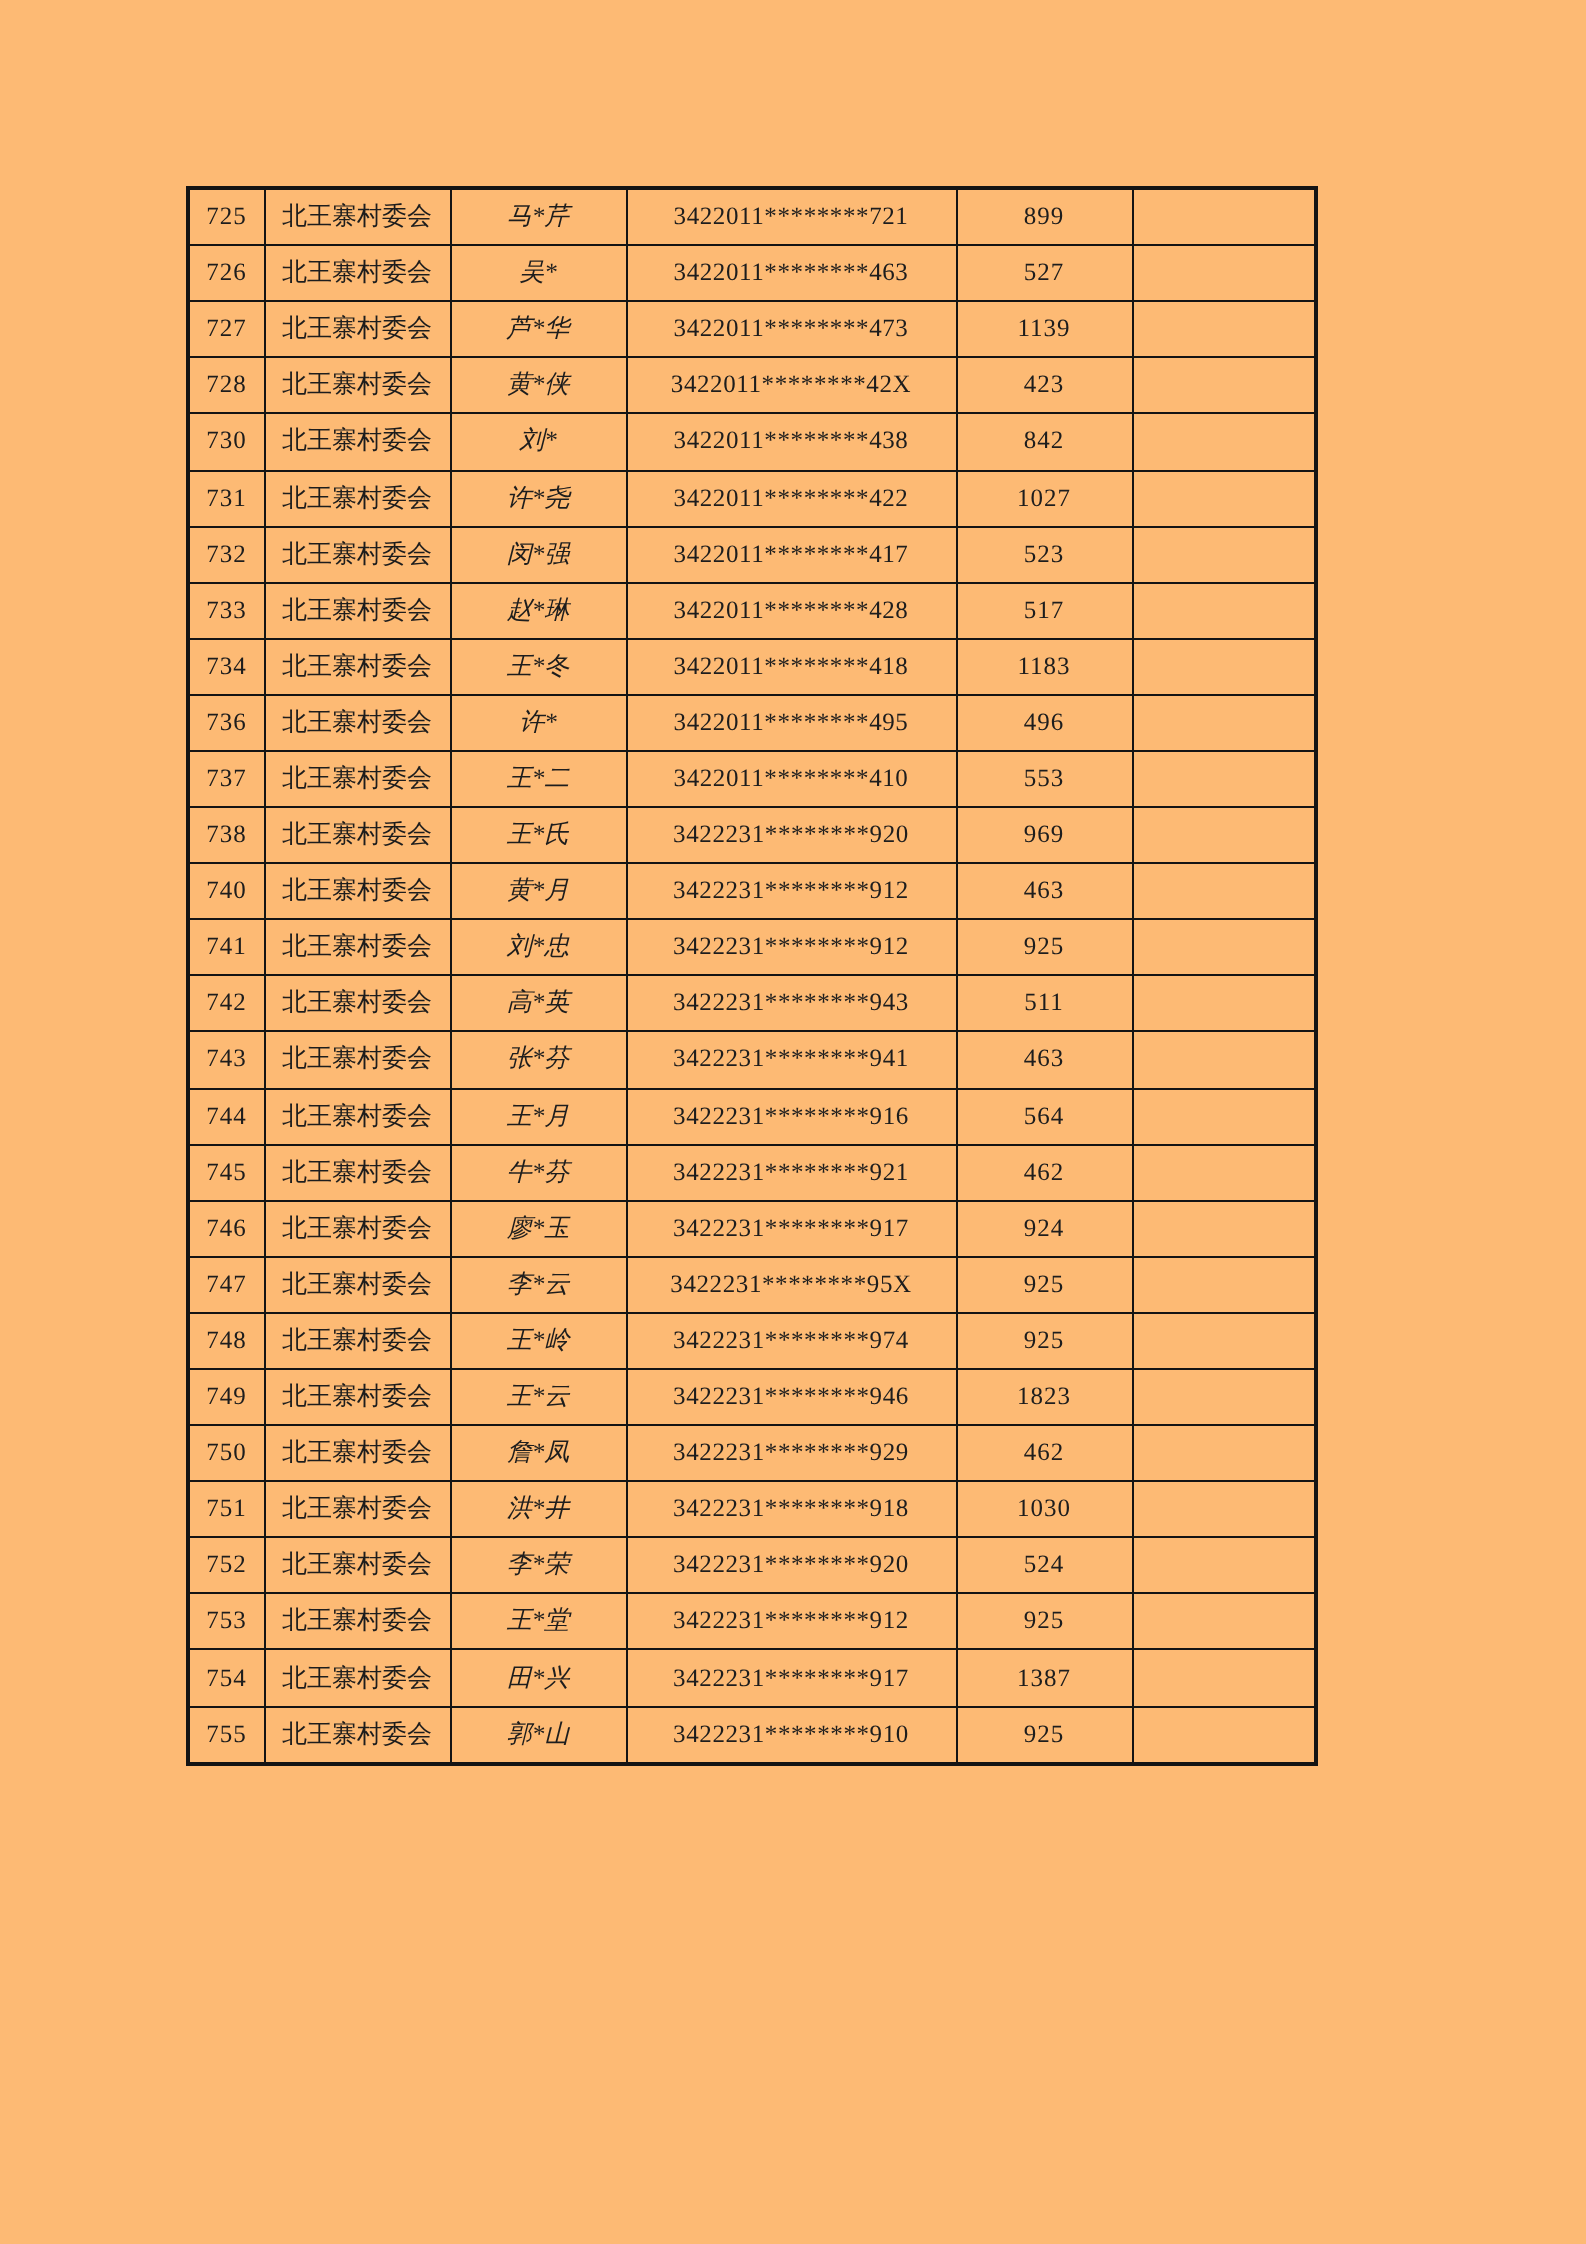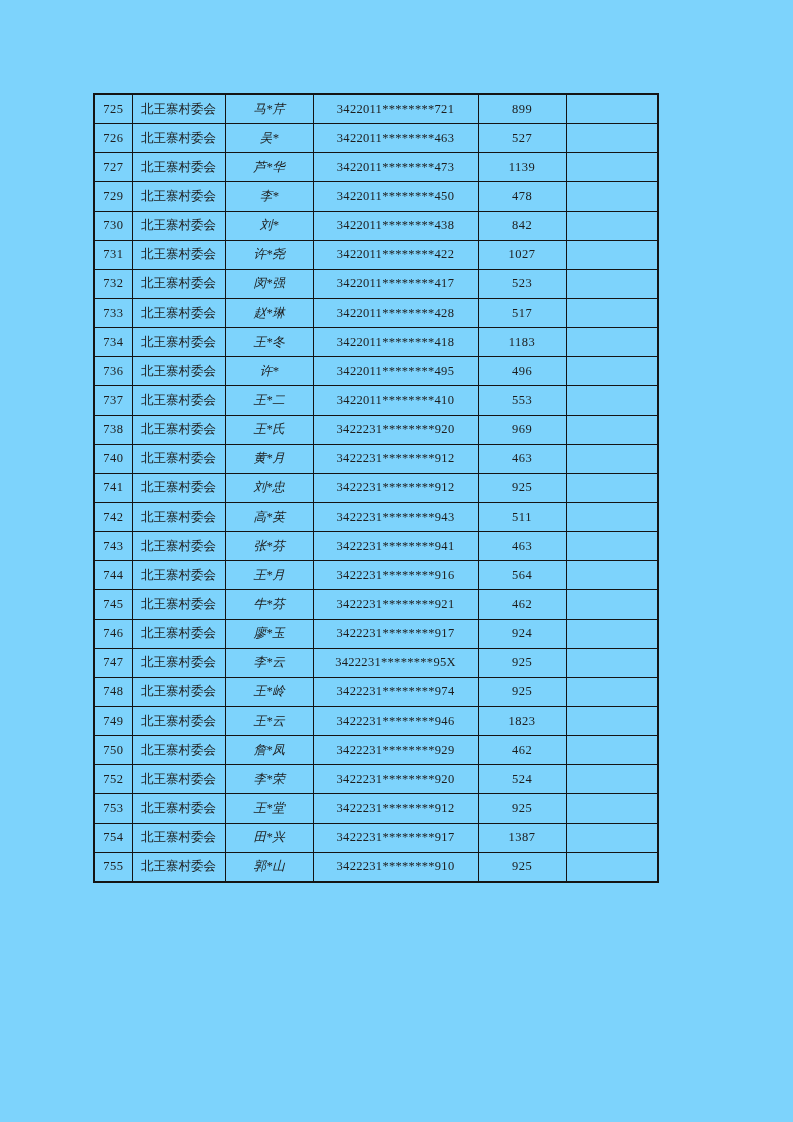--- a/index.html
+++ b/index.html
@@ -4,21 +4,21 @@
 <style>
   html, body {
     margin: 0;
     padding: 0;
     background: #ffffff;
   }
   .page {
     position: relative;
     width: 793px;
     height: 1122px;
-    background: #7dd3fc;
+    background: #fdba74;
     overflow: hidden;
     font-family: "Liberation Serif", "DejaVu Serif", serif;
   }
   table.grid {
     position: absolute;
     left: 93px;
     top: 93px;
     width: 564px;
     height: 790px;
     border-collapse: collapse;
@@ -77,29 +77,29 @@
 
     <tr>
       <td class="c-no">727</td>
       <td class="c-org">北王寨村委会</td>
       <td class="c-name">芦*华</td>
       <td class="c-id">3422011********473</td>
       <td class="c-amount">1139</td>
       <td class="c-note"></td>
     </tr>
 
-
-    <tr>
-      <td class="c-no">729</td>
-      <td class="c-org">北王寨村委会</td>
-      <td class="c-name">李*</td>
-      <td class="c-id">3422011********450</td>
-      <td class="c-amount">478</td>
-      <td class="c-note"></td>
-    </tr>
+    <tr>
+      <td class="c-no">728</td>
+      <td class="c-org">北王寨村委会</td>
+      <td class="c-name">黄*侠</td>
+      <td class="c-id">3422011********42X</td>
+      <td class="c-amount">423</td>
+      <td class="c-note"></td>
+    </tr>
+
 
     <tr>
       <td class="c-no">730</td>
       <td class="c-org">北王寨村委会</td>
       <td class="c-name">刘*</td>
       <td class="c-id">3422011********438</td>
       <td class="c-amount">842</td>
       <td class="c-note"></td>
     </tr>
 
@@ -260,20 +260,28 @@
 
     <tr>
       <td class="c-no">750</td>
       <td class="c-org">北王寨村委会</td>
       <td class="c-name">詹*凤</td>
       <td class="c-id">3422231********929</td>
       <td class="c-amount">462</td>
       <td class="c-note"></td>
     </tr>
 
+    <tr>
+      <td class="c-no">751</td>
+      <td class="c-org">北王寨村委会</td>
+      <td class="c-name">洪*井</td>
+      <td class="c-id">3422231********918</td>
+      <td class="c-amount">1030</td>
+      <td class="c-note"></td>
+    </tr>
 
     <tr>
       <td class="c-no">752</td>
       <td class="c-org">北王寨村委会</td>
       <td class="c-name">李*荣</td>
       <td class="c-id">3422231********920</td>
       <td class="c-amount">524</td>
       <td class="c-note"></td>
     </tr>
 

